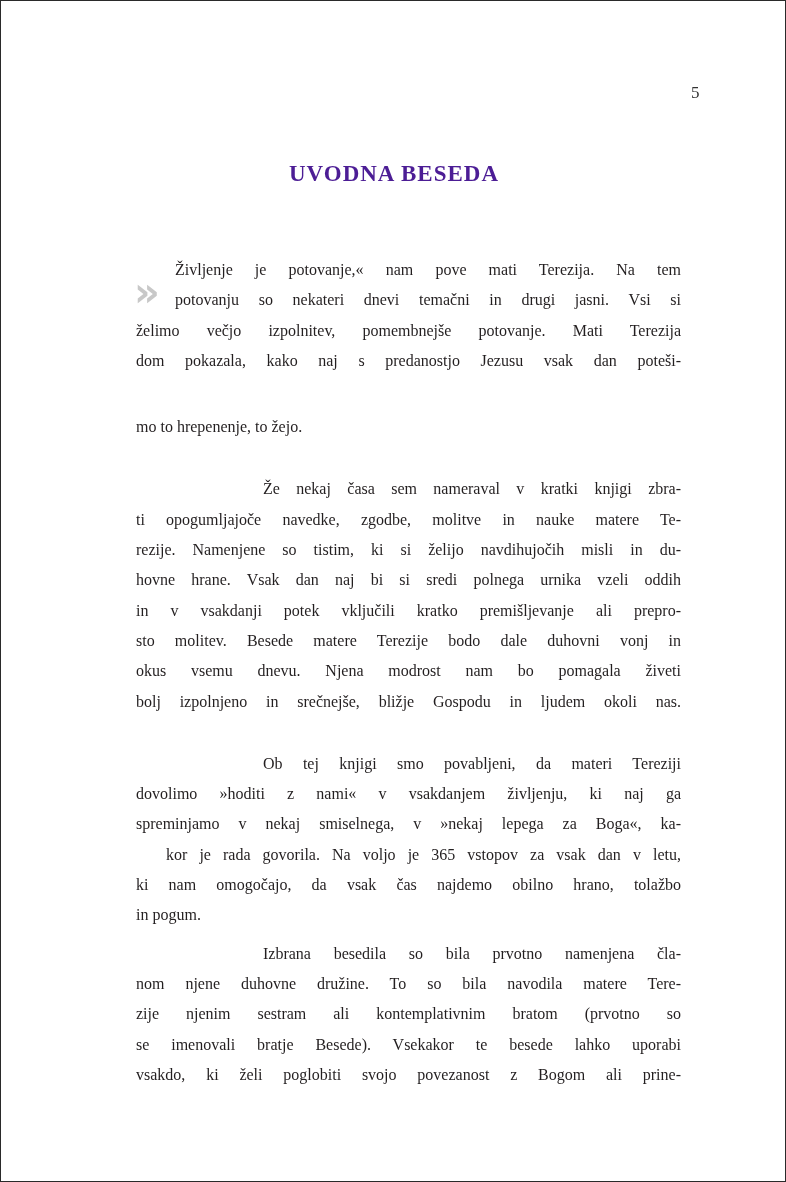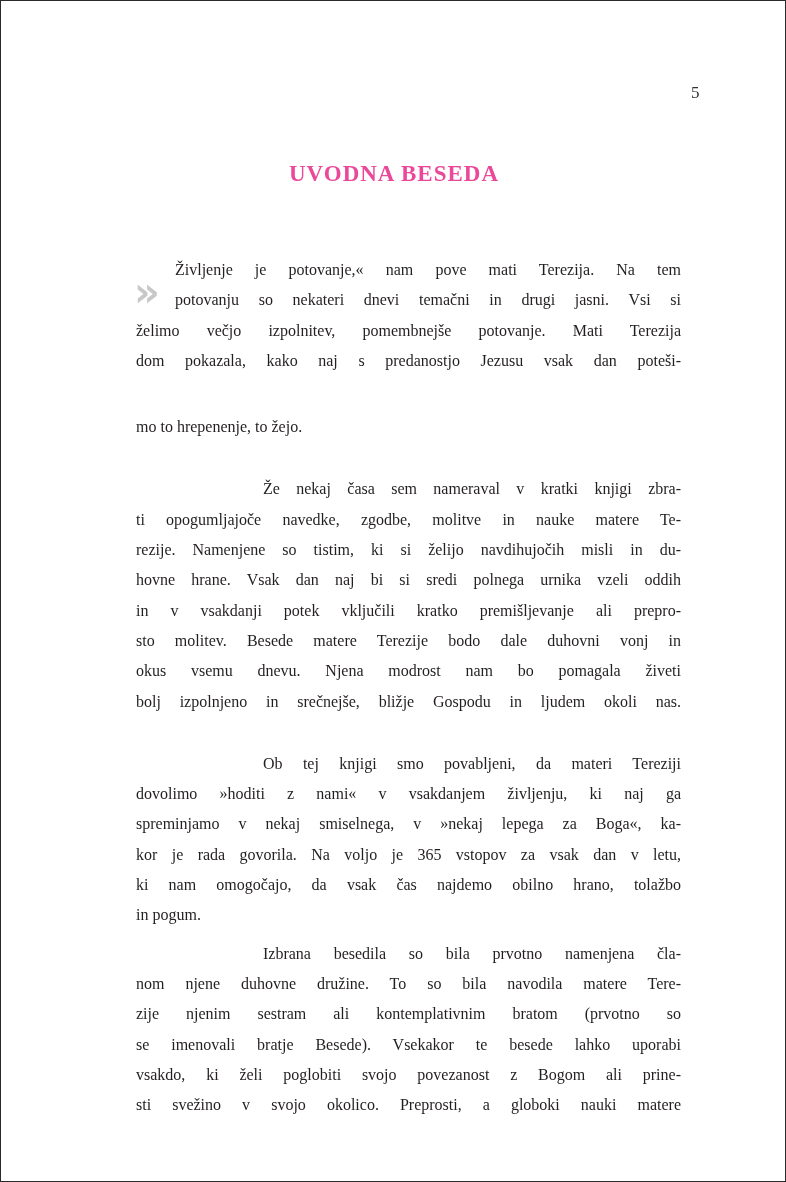--- a/index.html
+++ b/index.html
@@ -30,21 +30,21 @@
     }
     .chapter-title {
       position: absolute;
       top: 160px;
       left: 0;
       width: 786px;
       text-align: center;
       font-size: 23px;
       font-weight: bold;
       letter-spacing: 1px;
-      color: #ec4899;
+      color: #4c1d95;
     }
     .body-text {
       position: absolute;
       left: 135px;
       top: 254px;
       width: 545px;
     }
     .line {
       height: 30.3px;
       line-height: 30.3px;
@@ -104,27 +104,26 @@
       <div class="line" style="white-space: normal;">in v vsakdanji potek vključili kratko premišljevanje ali prepro-</div>
       <div class="line" style="white-space: normal;">sto molitev. Besede matere Terezije bodo dale duhovni vonj in</div>
       <div class="line" style="white-space: normal;">okus vsemu dnevu. Njena modrost nam bo pomagala živeti</div>
       <div class="line" style="white-space: normal;">bolj izpolnjeno in srečnejše, bližje Gospodu in ljudem okoli nas.</div>
     </div>
 
     <div>
       <div class="line indent-para" style="white-space: normal;">Ob tej knjigi smo povabljeni, da materi Tereziji</div>
       <div class="line" style="white-space: normal;">dovolimo »hoditi z nami« v vsakdanjem življenju, ki naj ga</div>
       <div class="line" style="white-space: normal;">spreminjamo v nekaj smiselnega, v »nekaj lepega za Boga«, ka-</div>
-      <div class="line" style="white-space: normal;">kor je rada govorila. Na voljo je 365 vstopov za vsak dan v letu,</div>
+      <div class="line" style="white-space: normal; margin-left: 30px;">kor je rada govorila. Na voljo je 365 vstopov za vsak dan v letu,</div>
       <div class="line" style="white-space: normal;">ki nam omogočajo, da vsak čas najdemo obilno hrano, tolažbo</div>
       <div class="line last" style="white-space: normal;">in pogum.</div>
     </div>
 
     <div>
       <div class="line indent-para gap" style="white-space: normal;">Izbrana besedila so bila prvotno namenjena čla-</div>
       <div class="line" style="white-space: normal;">nom njene duhovne družine. To so bila navodila matere Tere-</div>
       <div class="line" style="white-space: normal;">zije njenim sestram ali kontemplativnim bratom (prvotno so</div>
       <div class="line" style="white-space: normal;">se imenovali bratje Besede). Vsekakor te besede lahko uporabi</div>
       <div class="line" style="white-space: normal;">vsakdo, ki želi poglobiti svojo povezanost z Bogom ali prine-</div>
-      <div class="line" style="white-space: normal;">sti svežino v svojo okolico. Preprosti, a globoki nauki matere</div>
     </div>
   </div>
 </div>
 
 </body></html>

